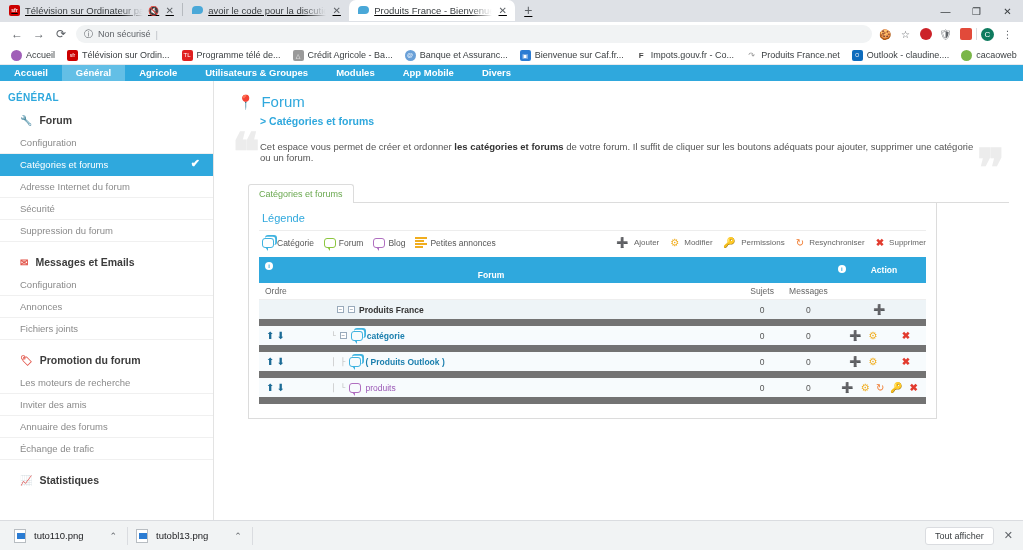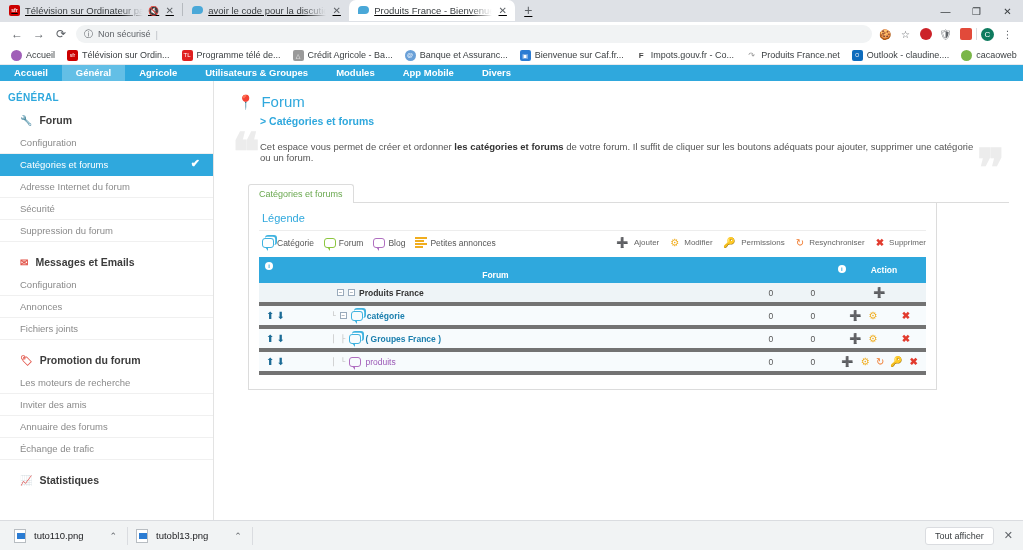--- a/index.html
+++ b/index.html
@@ -162,21 +162,21 @@
   .tbl { width: 100%; border-collapse: collapse; margin-top: 9px; font-size: 8.5px; }
   .tbl .hdr th { background: #2fa8dd; color: #fff; font-size: 8.5px; font-weight: bold;
                  padding: 3px 4px; text-align: center; height: 15px; }
   .tbl .hdr th.left { text-align: left; }
   .info-badge { display: inline-flex; width: 8px; height: 8px; border-radius: 50%;
                 background: #fff; color: #2fa8dd; font-size: 6px; font-weight: bold;
                 align-items: center; justify-content: center; }
   .sub th { background: #fff; color: #666; font-weight: normal; font-size: 8.5px;
             padding: 3px 6px; text-align: center; border-bottom: 1px solid #eee; }
   .sub th.ordre { text-align: left; padding-left: 6px; }
-  .tbl td { padding: 4px 6px; border-bottom: 4px solid #737373; vertical-align: middle; }
+  .tbl td { padding: 4px 6px; border-bottom: 7px solid #737373; vertical-align: middle; }
   .row-cat td { background: #eef4f7; }
   .row-a td { background: #f7fbfd; }
   .c-num { text-align: center; width: 42px; color: #555; }
   .c-ord { width: 42px; text-align: left; white-space: nowrap; color: #2f6e8c; font-size: 10px; }
   .c-act { text-align: center; width: 88px; white-space: nowrap; }
   .arrow { color: #1c6b96; font-size: 10px; padding: 0 1px; }
   .tree { color: #b9b9b9; font-family: "Liberation Mono", monospace; font-size: 8px; white-space: pre; }
   .node-name { font-size: 8.5px; }
   .node-name.b { font-weight: bold; color: #333; }
   .node-name.cat { color: #1b7fae; font-weight: bold; }
@@ -443,20 +443,27 @@
                 <span class="info-badge">i</span>
                 <span style="display:inline-block;width:100%;margin-left:-10px;text-align:center">Forum</span>
               </th>
               <th></th>
               <th></th>
               <th>
                 <span class="info-badge" style="float:left">i</span>
                 <span>Action</span>
               </th>
             </tr>
+            <tr class="sub">
+              <th class="ordre">Ordre</th>
+              <th></th>
+              <th>Sujets</th>
+              <th>Messages</th>
+              <th></th>
+            </tr>
 
             <tr class="row-cat">
               <td class="c-ord"></td>
               <td>
                 <span class="cellflex" style="padding-left:30px">
                   <span class="expander">−</span>
                   <span class="expander">−</span>
                   <span class="node-name b">Produits France</span>
                 </span>
               </td>
@@ -483,21 +490,21 @@
                 <span class="ai del" style="margin-left:18px">✖</span>
               </td>
             </tr>
 
             <tr class="row-a">
               <td class="c-ord"><span class="arrow">⬆</span><span class="arrow">⬇</span></td>
               <td>
                 <span class="cellflex" style="padding-left:24px">
                   <span class="tree">│ ├</span>
                   <span class="bub cat dbl"></span>
-                  <span class="node-name sub">( Groupes France )</span>
+                  <span class="node-name sub">( Produits Outlook )</span>
                 </span>
               </td>
               <td class="c-num">0</td>
               <td class="c-num">0</td>
               <td class="c-act">
                 <span class="ai add">➕</span>
                 <span class="ai edit">⚙</span>
                 <span class="ai del" style="margin-left:18px">✖</span>
               </td>
             </tr>

